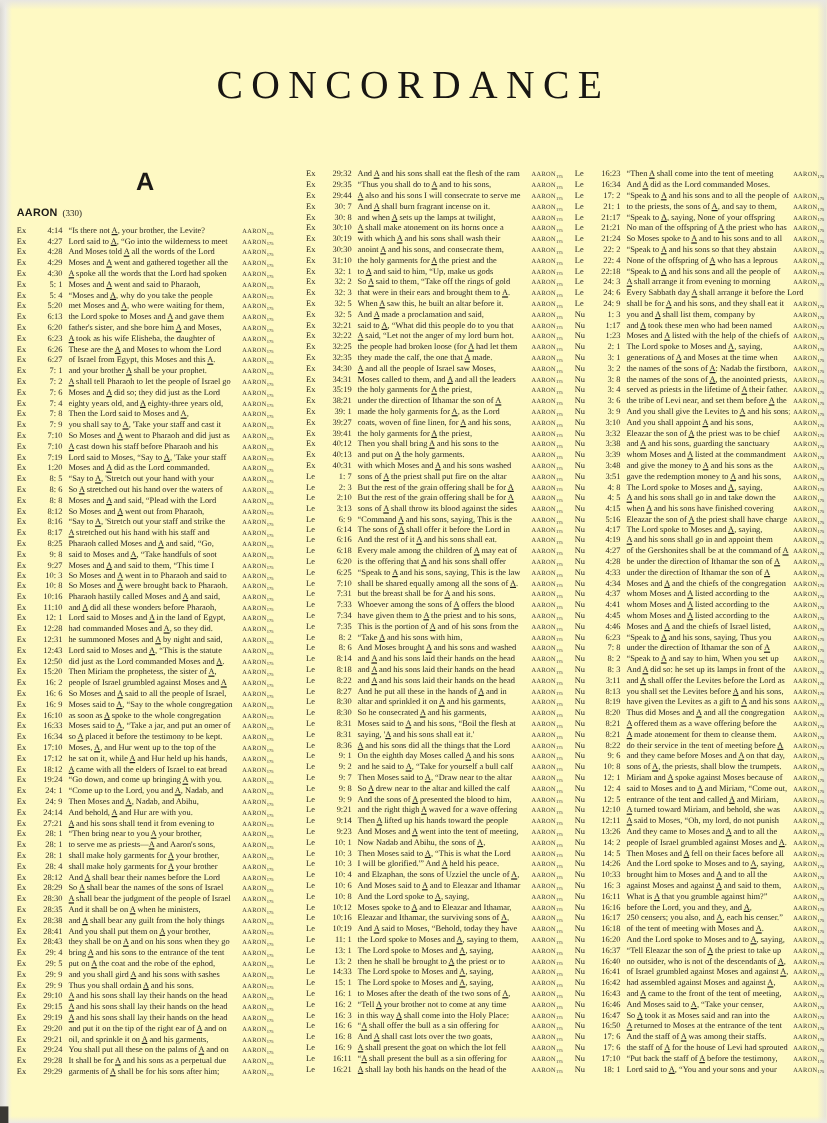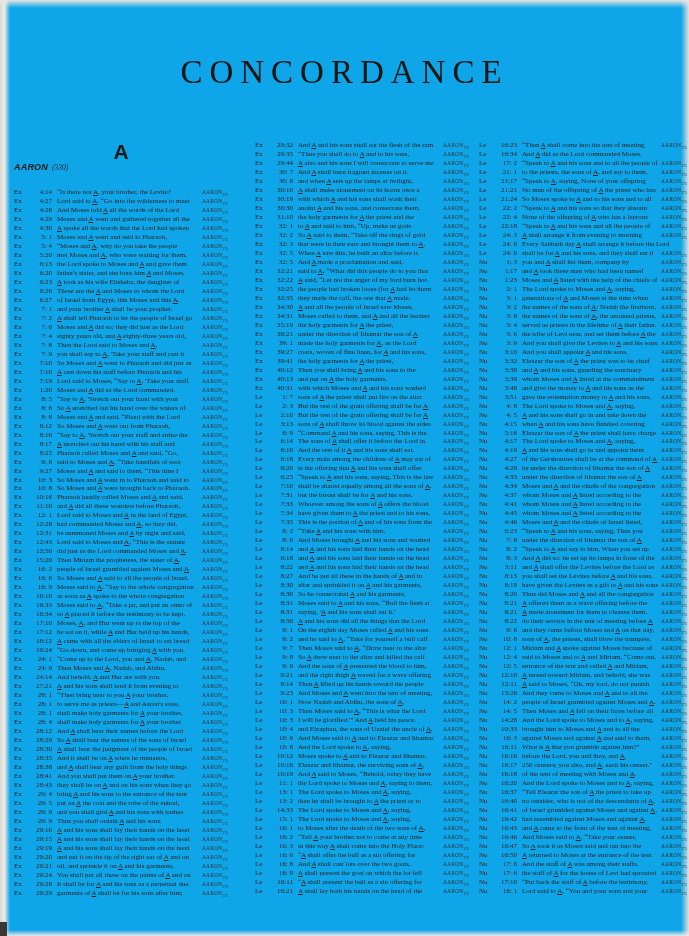--- a/index.html
+++ b/index.html
@@ -1,19 +1,19 @@
 <!DOCTYPE html>
 <html><head>
 <meta charset="utf-8">
 <style>
   html,body{margin:0;padding:0;}
   #page{
     position:relative;
     width:689px;height:936px;
-    background:#0ea5e9;
+    background:#fef9c3;
     overflow:hidden;
     font-family:"Liberation Serif", serif;
     color:#26241f;
   }
   .edge{position:absolute;pointer-events:none;}
   #edge-left{left:0;top:0;width:10px;height:936px;
     background:linear-gradient(90deg,#d9d7d2 0%,#ecebe6 45%,rgba(250,249,245,0) 100%);}
   #edge-right{right:0;top:0;width:8px;height:936px;
     background:linear-gradient(270deg,#e3e1dc 0%,rgba(250,249,245,0) 100%);}
   #edge-top{left:0;top:0;width:689px;height:8px;
@@ -29,22 +29,22 @@
     color:#181613;
     font-family:"Liberation Serif", serif;
   }
   #section-letter{
     position:absolute;left:14px;top:140px;width:214px;
     text-align:center;
     font-family:"Liberation Sans", sans-serif;
     font-weight:bold;font-size:21px;color:#1c1a17;
   }
   #entry-header{
-    position:absolute;left:14px;top:162px;width:214px;
-    font-size:7.5px;line-height:10px;font-style:italic;
+    position:absolute;left:14px;top:172px;width:214px;
+    font-size:7.5px;line-height:10px;
   }
   #entry-headword{
     font-family:"Liberation Sans", sans-serif;
     font-weight:bold;font-size:9px;letter-spacing:0.2px;color:#1c1a17;
   }
   #entry-count{font-size:7.5px;color:#26241f;margin-left:4px;}
 
   .col{position:absolute;}
   #column-1{left:14px;top:188px;width:214px;}
   #column-2{left:255px;top:141px;width:214px;}

